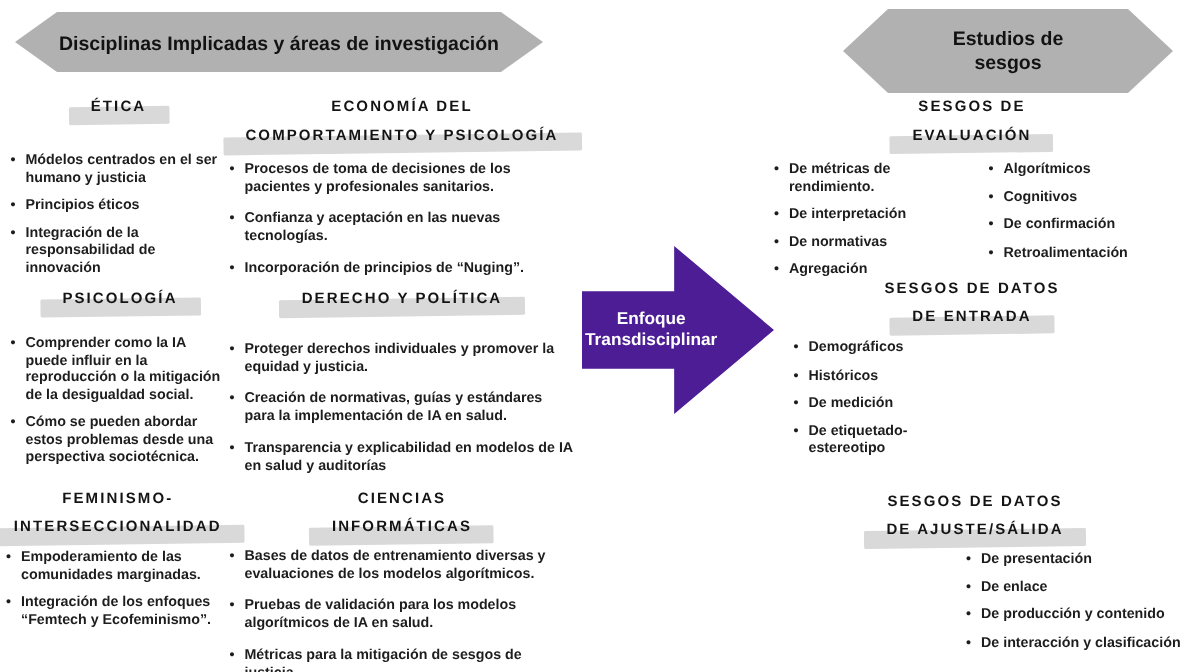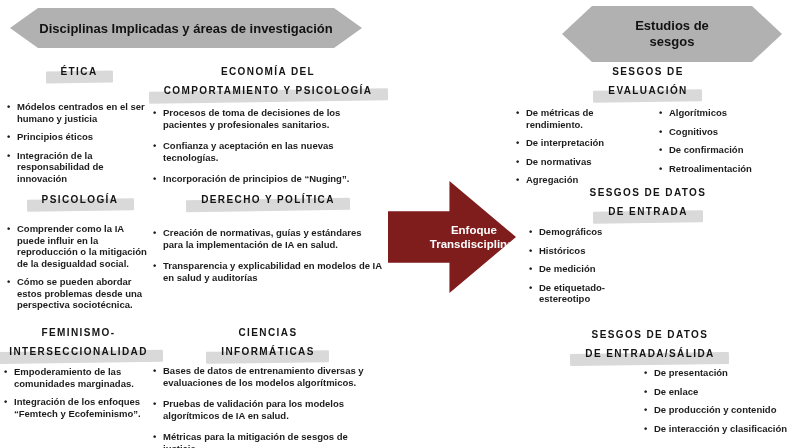--- a/index.html
+++ b/index.html
@@ -99,27 +99,27 @@
   #sec-economia ul  { margin-top: 7px; }
   #sec-derecho  { left: 152px; top: 190px; width: 232px; }
   #sec-derecho ul   { margin-top: 18px; }
   #sec-ciencias { left: 152px; top: 323px; width: 232px; }
   #sec-ciencias ul  { margin-top: 4px; }
   #sec-economia li, #sec-derecho li, #sec-ciencias li { margin-bottom: 10px; }
 
   
   .arrow {
     position: absolute;
-    left: 388px; top: 181px;
+    left: 388px; top: 164px;
     width: 128px; height: 112px;
-    background: #7f1d1d;
+    background: #4c1d95;
     clip-path: polygon(0 27%, 48% 27%, 48% 0, 100% 50%, 48% 100%, 48% 73%, 0 73%);
     display: flex;
     align-items: center;
-    justify-content: flex-end;
+    justify-content: flex-start;
   }
   .arrow .label {
     color: #ffffff;
     font-weight: 700;
     font-size: 11.5px;
     line-height: 1.25;
     text-align: center;
     transform: translateX(2px);
   }
   .arrow .label span { display: block; }
@@ -196,20 +196,21 @@
       <li>Confianza y aceptación en las nuevas tecnologías.</li>
       <li>Incorporación de principios de “Nuging”.</li>
     </ul>
   </div>
 
   <div class="section" id="sec-derecho">
     <div class="hd">
       <span class="line"><span class="hl-wrap">DERECHO Y POLÍTICA</span></span>
     </div>
     <ul class="bullets">
+      <li>Proteger derechos individuales y promover la equidad y justicia.</li>
       <li>Creación de normativas, guías y estándares para la implementación de IA en salud.</li>
       <li>Transparencia y explicabilidad en modelos de IA en salud y auditorías</li>
     </ul>
   </div>
 
   <div class="section" id="sec-ciencias">
     <div class="hd">
       <span class="line">CIENCIAS</span>
       <span class="line"><span class="hl-wrap">INFORMÁTICAS</span></span>
     </div>
@@ -259,21 +260,21 @@
         <li>Históricos</li>
         <li>De medición</li>
         <li>De etiquetado-estereotipo</li>
       </ul>
     </div>
   </div>
 
   <div class="section" id="sec-ajuste">
     <div class="hd">
       <span class="line">SESGOS DE DATOS</span>
-      <span class="line"><span class="hl-wrap">DE ENTRADA/SÁLIDA</span></span>
+      <span class="line"><span class="hl-wrap">DE AJUSTE/SÁLIDA</span></span>
     </div>
     <div class="cols">
       <ul class="bullets colB">
         <li>De presentación</li>
         <li>De enlace</li>
         <li>De producción y contenido</li>
         <li>De interacción y clasificación</li>
       </ul>
     </div>
   </div>

